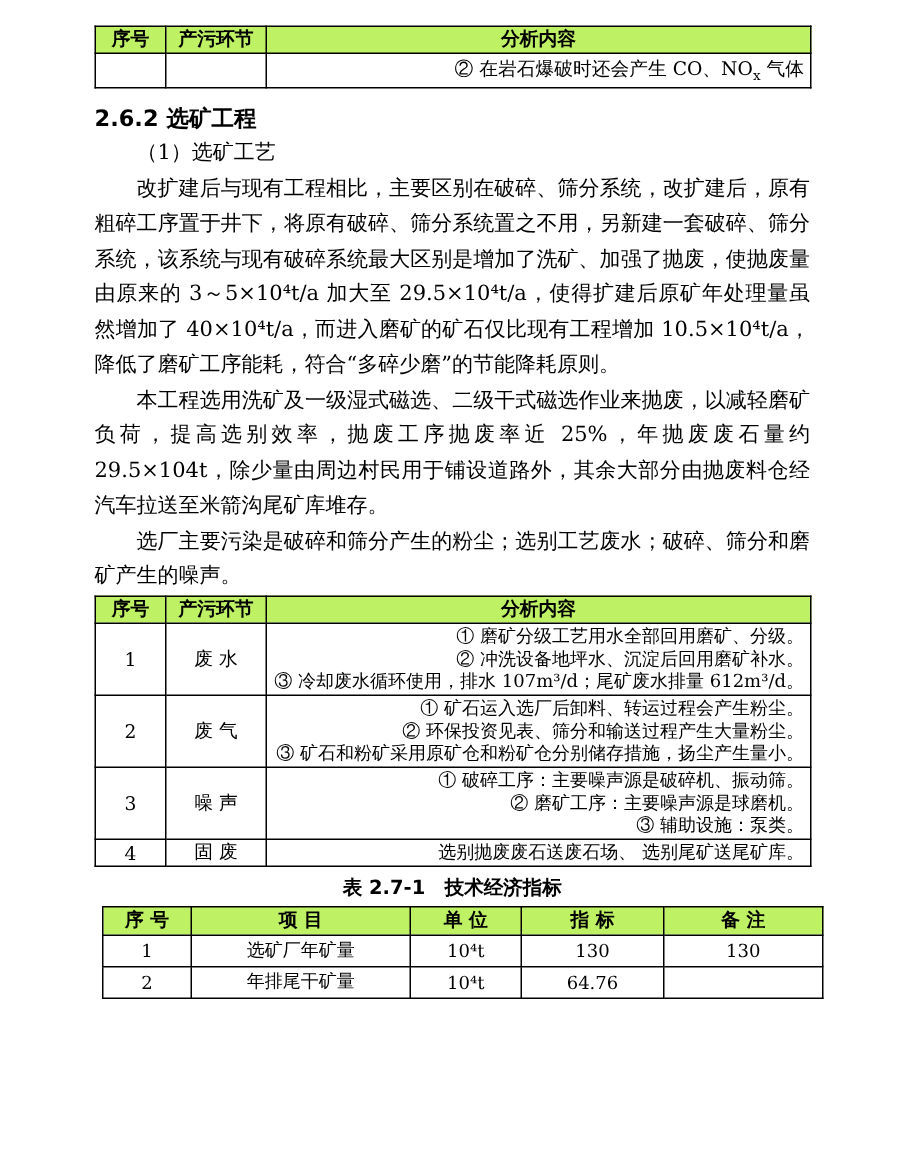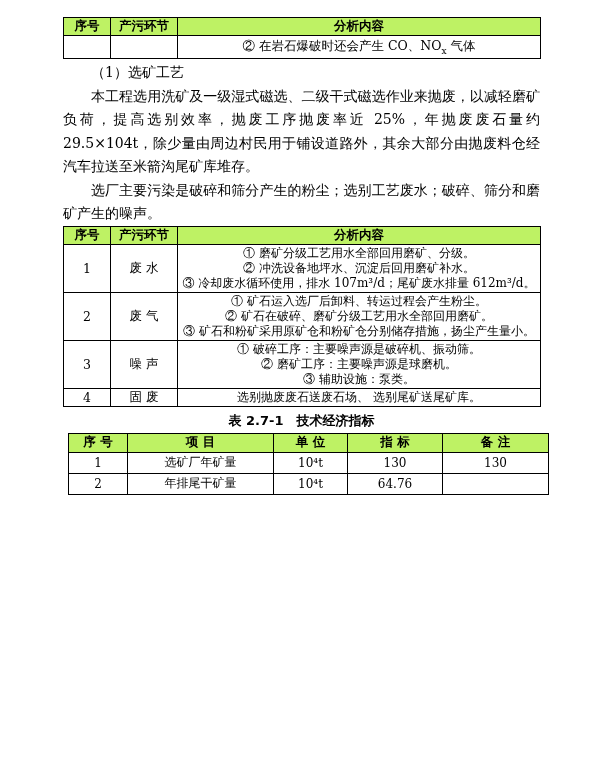--- a/index.html
+++ b/index.html
@@ -18,21 +18,21 @@
   table { border-collapse: collapse; table-layout: fixed; width: 477px; }
   th, td { border: 1px solid #000; vertical-align: middle; }
   th {
     background: #bef264;
     font-weight: bold;
     font-size: 12.5px;
     text-align: center;
   }
   td { font-size: 12px; }
   td.c { text-align: center; }
-  td.a { text-align: center; padding: 1px 4px; }
+  td.a { text-align: right; padding: 1px 4px; }
   .cell-line { line-height: 15px; white-space: nowrap; overflow: hidden; }
 
   .tbl-top th { height: 17px; }
   .tbl-top td { height: 23px; }
   .tbl-top td.a { font-size: 12.5px; }
 
   .t262 th { height: 18px; }
   .t262 td.c { font-size: 12.5px; }
 
   .t271 { width: 480px; margin-left: 5px; }
@@ -96,21 +96,23 @@
       </thead>
       <tbody>
         <tr>
           <td class="c"></td>
           <td class="c"></td>
           <td class="a"><span>② 在岩石爆破时还会产生 CO、NO</span><sub>x</sub><span> 气体</span></td>
         </tr>
       </tbody>
     </table>
 
+    <h2 class="h262">2.6.2 选矿工程</h2>
     <p class="para plabel">（1）选矿工艺</p>
+    <p class="para">改扩建后与现有工程相比，主要区别在破碎、筛分系统，改扩建后，原有粗碎工序置于井下，将原有破碎、筛分系统置之不用，另新建一套破碎、筛分系统，该系统与现有破碎系统最大区别是增加了洗矿、加强了抛废，使抛废量由原来的 3～5×10⁴t/a 加大至 29.5×10⁴t/a，使得扩建后原矿年处理量虽然增加了 40×10⁴t/a，而进入磨矿的矿石仅比现有工程增加 10.5×10⁴t/a，降低了磨矿工序能耗，符合“多碎少磨”的节能降耗原则。</p>
     <p class="para">本工程选用洗矿及一级湿式磁选、二级干式磁选作业来抛废，以减轻磨矿负荷，提高选别效率，抛废工序抛废率近 25%，年抛废废石量约 29.5×104t，除少量由周边村民用于铺设道路外，其余大部分由抛废料仓经汽车拉送至米箭沟尾矿库堆存。</p>
     <p class="para">选厂主要污染是破碎和筛分产生的粉尘；选别工艺废水；破碎、筛分和磨矿产生的噪声。</p>
 
     <table class="t262">
       <colgroup>
           <col class="c-seq">
           <col class="c-stage">
           <col class="c-analysis">
         </colgroup>
       <thead>
@@ -128,21 +130,21 @@
             <div class="cell-line">① 磨矿分级工艺用水全部回用磨矿、分级。</div>
             <div class="cell-line">② 冲洗设备地坪水、沉淀后回用磨矿补水。</div>
             <div class="cell-line">③ 冷却废水循环使用，排水 107m³/d；尾矿废水排量 612m³/d。</div>
           </td>
         </tr>
         <tr>
           <td class="c">2</td>
           <td class="c">废 气</td>
           <td class="a">
             <div class="cell-line">① 矿石运入选厂后卸料、转运过程会产生粉尘。</div>
-            <div class="cell-line">② 矿石在破碎、磨矿分级工艺用水全部回用磨矿。</div>
+            <div class="cell-line">② 环保投资见表、筛分和输送过程产生大量粉尘。</div>
             <div class="cell-line">③ 矿石和粉矿采用原矿仓和粉矿仓分别储存措施，扬尘产生量小。</div>
           </td>
         </tr>
         <tr>
           <td class="c">3</td>
           <td class="c">噪 声</td>
           <td class="a">
             <div class="cell-line">① 破碎工序：主要噪声源是破碎机、振动筛。</div>
             <div class="cell-line">② 磨矿工序：主要噪声源是球磨机。</div>
             <div class="cell-line">③ 辅助设施：泵类。</div>

